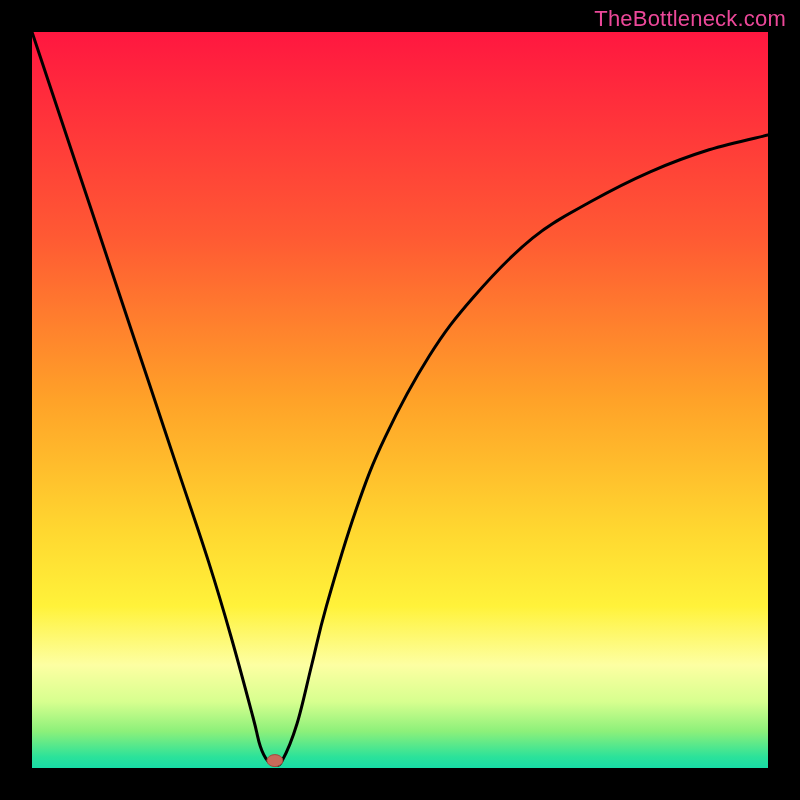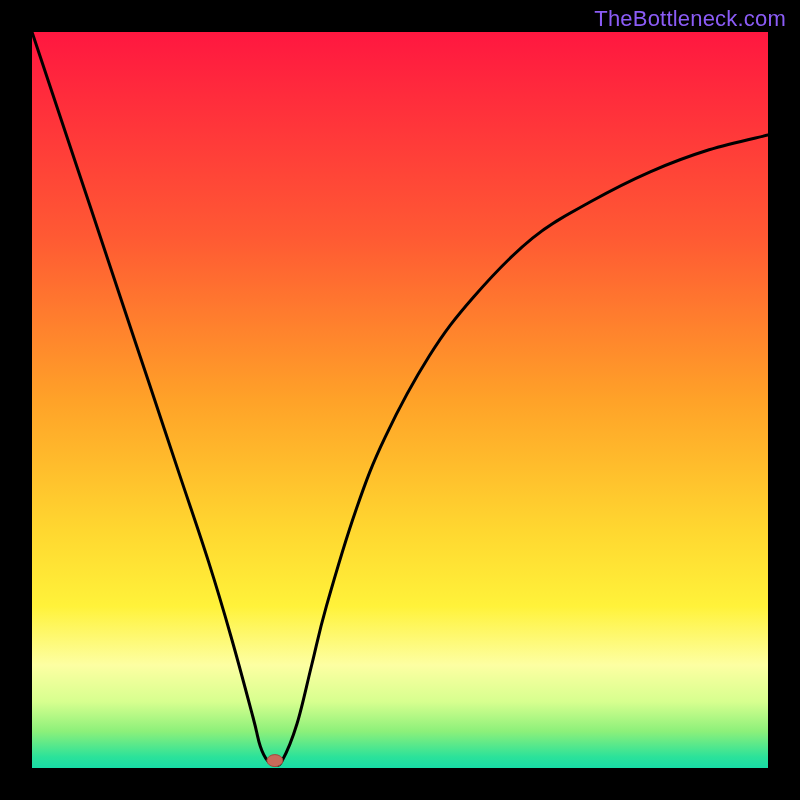--- a/index.html
+++ b/index.html
@@ -24,21 +24,21 @@
     left: 32px;
     top: 32px;
     width: 736px;
     height: 736px;
     
   }
   .watermark {
     position: absolute;
     top: 6px;
     right: 14px;
-    color: #8b5cf6;
+    color: #ec4899;
     font-size: 22px;
     font-weight: 500;
     letter-spacing: 0.2px;
     user-select: none;
   }
   svg {
     display: block;
   }
 </style>
 </head>

